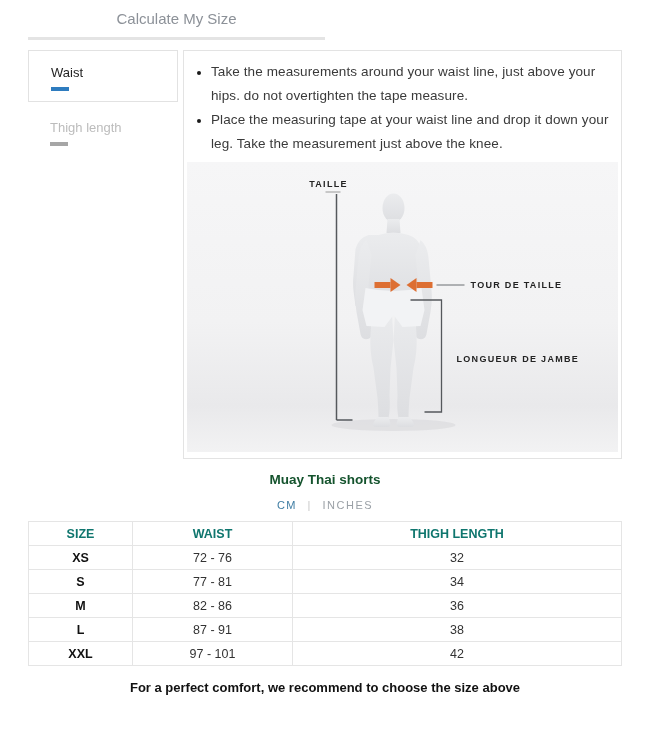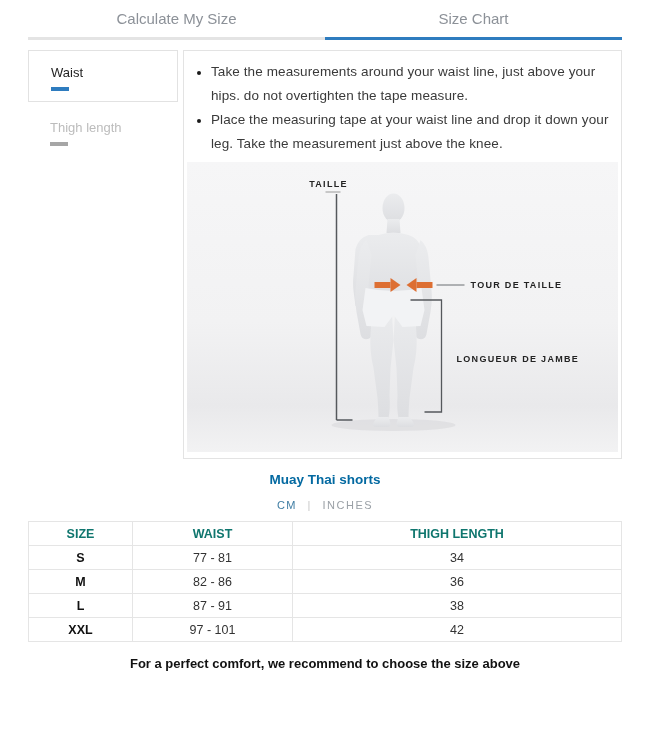--- a/index.html
+++ b/index.html
@@ -39,21 +39,21 @@
 
   
   .figure-box {
     margin:6px 3px 6px 3px; height:290px; position:relative;
     background:linear-gradient(180deg,#f6f6f7 0%,#f2f2f3 55%,#e9e9eb 84%,#f2f2f3 100%);
   }
   .figure-box svg { width:100%; height:100%; display:block; }
   .diag-label { font-weight:bold; letter-spacing:1.3px; fill:#232323; }
 
   
-  .product-title { text-align:center; font-weight:bold; font-size:13.5px; color:#0369a1; margin-top:13px; }
+  .product-title { text-align:center; font-weight:bold; font-size:13.5px; color:#14532d; margin-top:13px; }
   .units { text-align:center; margin-top:12px; font-size:11px; letter-spacing:1.5px; }
   .unit-cm { color:#3f7da3; cursor:pointer; }
   .unit-sep { color:#c9c9c9; margin:0 6px; }
   .unit-inches { color:#9aa0a6; cursor:pointer; }
 
   
   table.size-table {
     border-collapse:collapse; margin:10px 28px 0 28px; width:594px; table-layout:fixed;
   }
   .size-table th, .size-table td {
@@ -66,21 +66,20 @@
 
   .footnote { text-align:center; font-weight:bold; font-size:13px; color:#111; margin-top:14px; }
 </style>
 </head>
 <body>
 
 <div class="page">
 
   <div class="tabs">
     <div class="tab">Calculate My Size</div>
-    <div class="tab active">Size Chart</div>
   </div>
 
   <div class="main">
     <div class="sidebar">
       <div class="side-item active">
         <div class="side-label">Waist</div>
         <div class="side-bar"></div>
       </div>
       <div class="side-item inactive">
         <div class="side-label">Thigh length</div>
@@ -165,20 +164,25 @@
       </colgroup>
     <thead>
       <tr>
         <th>SIZE</th>
         <th>WAIST</th>
         <th>THIGH LENGTH</th>
       </tr>
     </thead>
     <tbody>
       <tr>
+        <td class="size-col">XS</td>
+        <td>72 - 76</td>
+        <td>32</td>
+      </tr>
+      <tr>
         <td class="size-col">S</td>
         <td>77 - 81</td>
         <td>34</td>
       </tr>
       <tr>
         <td class="size-col">M</td>
         <td>82 - 86</td>
         <td>36</td>
       </tr>
       <tr>

